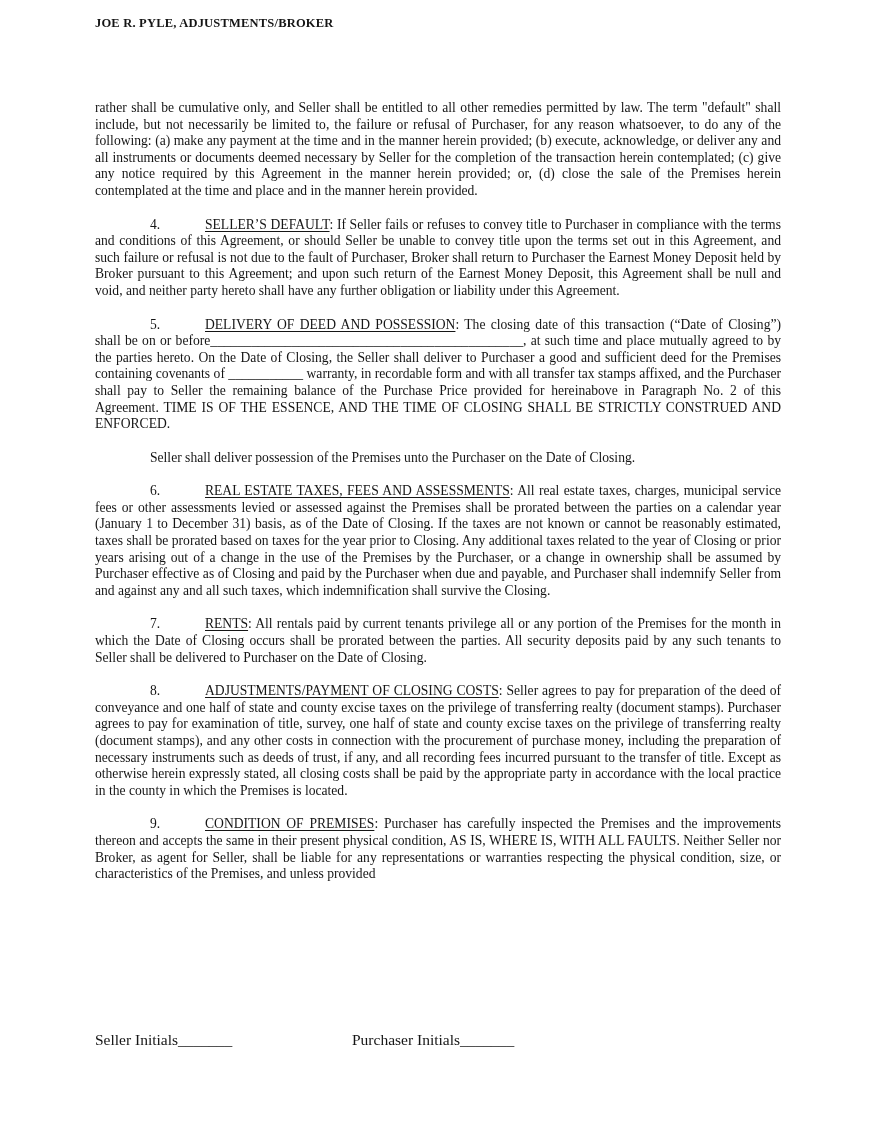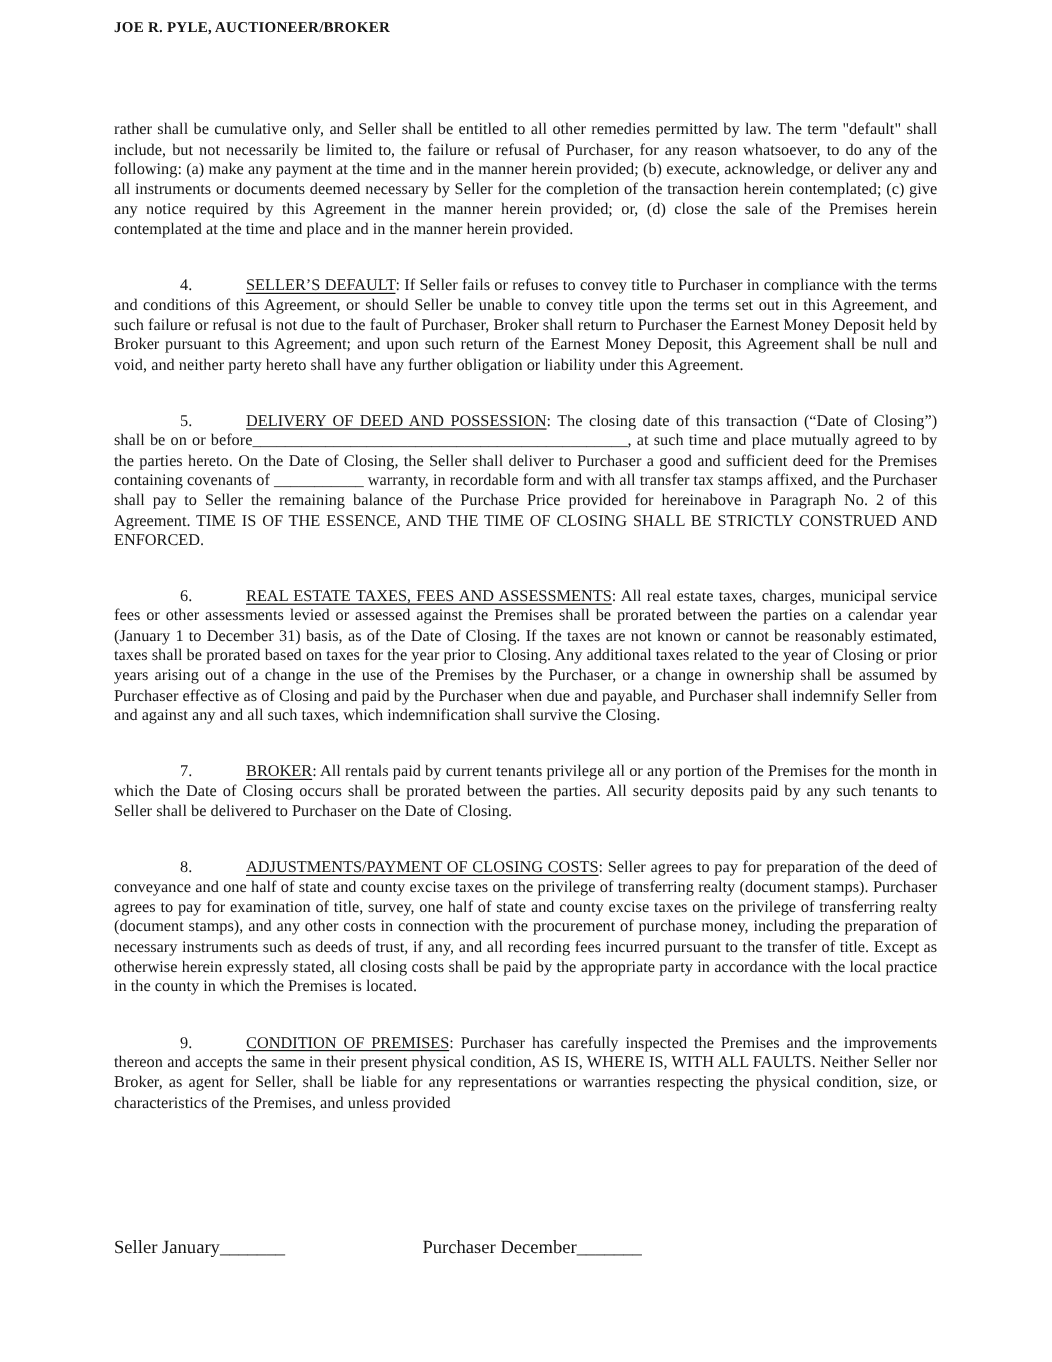--- a/index.html
+++ b/index.html
@@ -24,21 +24,21 @@
   .doc-body {
     position: absolute;
     top: 100px;
     left: 95px;
     width: 686px;
     font-size: 13.6px;
     line-height: 16.6px;
     text-align: justify;
   }
   .para { margin: 0; font-family: Liberation Serif, serif; }
-  .para + .para { margin-top: 30px; }
+  .para + .para { margin-top: 17px; }
   .para.indent { text-indent: 55px; }
   .num {
     display: inline-block;
     width: 55px;
     text-indent: 0;
   }
   .heading { text-decoration: underline; text-underline-offset: 2px; }
   .blank { letter-spacing: 0; }
   .doc-footer {
     position: absolute;
@@ -51,37 +51,38 @@
   .initials-group { white-space: nowrap; }
   .initials-group.purchaser {
     position: absolute;
     left: 257px;
     top: 0;
   }
 </style>
 </head>
 <body>
 
-<div class="doc-header">JOE R. PYLE, AUCTIONEER/BROKER</div>
+<div class="doc-header">JOE R. PYLE, ADJUSTMENTS/BROKER</div>
 
 <div class="doc-body">
 
   <p class="para"><span>rather shall be cumulative only, and Seller shall be entitled to all other remedies permitted by law. The term "default" shall include, but not necessarily be limited to, the failure or refusal of Purchaser, for any reason whatsoever, to do any of the following: (a) make any payment at the time and in the manner herein provided; (b) execute, acknowledge, or deliver any and all instruments or documents deemed necessary by Seller for the completion of the transaction herein contemplated; (c) give any notice required by this Agreement in the manner herein provided; or, (d) close the sale of the Premises herein contemplated at the time and place and in the manner herein provided.</span></p>
 
   <p class="para indent"><span class="num">4.</span><span class="heading">SELLER’S DEFAULT</span><span>:  If Seller fails or refuses to convey title to Purchaser in compliance with the terms and conditions of this Agreement, or should Seller be unable to convey title upon the terms set out in this Agreement, and such failure or refusal is not due to the fault of Purchaser, Broker shall return to Purchaser the Earnest Money Deposit held by Broker pursuant to this Agreement; and upon such return of the Earnest Money Deposit, this Agreement shall be null and void, and neither party hereto shall have any further obligation or liability under this Agreement.</span></p>
 
   <p class="para indent"><span class="num">5.</span><span class="heading">DELIVERY OF DEED AND POSSESSION</span><span>: The closing date of this transaction (“Date of Closing”) shall be on or before</span><span class="blank">______________________________________________</span><span>, at such time and place mutually agreed to by the parties hereto. On the Date of Closing, the Seller shall deliver to Purchaser a good and sufficient deed for the Premises containing covenants of </span><span class="blank">___________</span><span> warranty, in recordable form and with all transfer tax stamps affixed, and the Purchaser shall pay to Seller the remaining balance of the Purchase Price provided for hereinabove in Paragraph No. 2 of this Agreement. TIME IS OF THE ESSENCE, AND THE TIME OF CLOSING SHALL BE STRICTLY CONSTRUED AND ENFORCED.</span></p>
 
+  <p class="para indent"><span>Seller shall deliver possession of the Premises unto the Purchaser on the Date of Closing.</span></p>
 
   <p class="para indent"><span class="num">6.</span><span class="heading">REAL ESTATE TAXES, FEES AND ASSESSMENTS</span><span>: All real estate taxes, charges, municipal service fees or other assessments levied or assessed against the Premises shall be prorated between the parties on a calendar year (January 1 to December 31) basis, as of the Date of Closing. If the taxes are not known or cannot be reasonably estimated, taxes shall be prorated based on taxes for the year prior to Closing. Any additional taxes related to the year of Closing or prior years arising out of a change in the use of the Premises by the Purchaser, or a change in ownership shall be assumed by Purchaser effective as of Closing and paid by the Purchaser when due and payable, and Purchaser shall indemnify Seller from and against any and all such taxes, which indemnification shall survive the Closing.</span></p>
 
-  <p class="para indent"><span class="num">7.</span><span class="heading">BROKER</span><span>: All rentals paid by current tenants privilege all or any portion of the Premises for the month in which the Date of Closing occurs shall be prorated between the parties. All security deposits paid by any such tenants to Seller shall be delivered to Purchaser on the Date of Closing.</span></p>
+  <p class="para indent"><span class="num">7.</span><span class="heading">RENTS</span><span>: All rentals paid by current tenants privilege all or any portion of the Premises for the month in which the Date of Closing occurs shall be prorated between the parties. All security deposits paid by any such tenants to Seller shall be delivered to Purchaser on the Date of Closing.</span></p>
 
   <p class="para indent"><span class="num">8.</span><span class="heading">ADJUSTMENTS/PAYMENT OF CLOSING COSTS</span><span>:  Seller agrees to pay for preparation of the deed of conveyance and one half of state and county excise taxes on the privilege of transferring realty (document stamps). Purchaser agrees to pay for examination of title, survey, one half of state and county excise taxes on the privilege of transferring realty (document stamps), and any other costs in connection with the procurement of purchase money, including the preparation of necessary instruments such as deeds of trust, if any, and all recording fees incurred pursuant to the transfer of title. Except as otherwise herein expressly stated, all closing costs shall be paid by the appropriate party in accordance with the local practice in the county in which the Premises is located.</span></p>
 
   <p class="para indent"><span class="num">9.</span><span class="heading">CONDITION OF PREMISES</span><span>: Purchaser has carefully inspected the Premises and the improvements thereon and accepts the same in their present physical condition, AS IS, WHERE IS, WITH ALL FAULTS. Neither Seller nor Broker, as agent for Seller, shall be liable for any representations or warranties respecting the physical condition, size, or characteristics of the Premises, and unless provided</span></p>
 
 </div>
 
 <div class="doc-footer">
-  <span class="initials-group"><span>Seller January</span><span class="blank">_______</span></span>
-  <span class="initials-group purchaser"><span>Purchaser December</span><span class="blank">_______</span></span>
+  <span class="initials-group"><span>Seller Initials</span><span class="blank">_______</span></span>
+  <span class="initials-group purchaser"><span>Purchaser Initials</span><span class="blank">_______</span></span>
 </div>
 
 </body></html>

